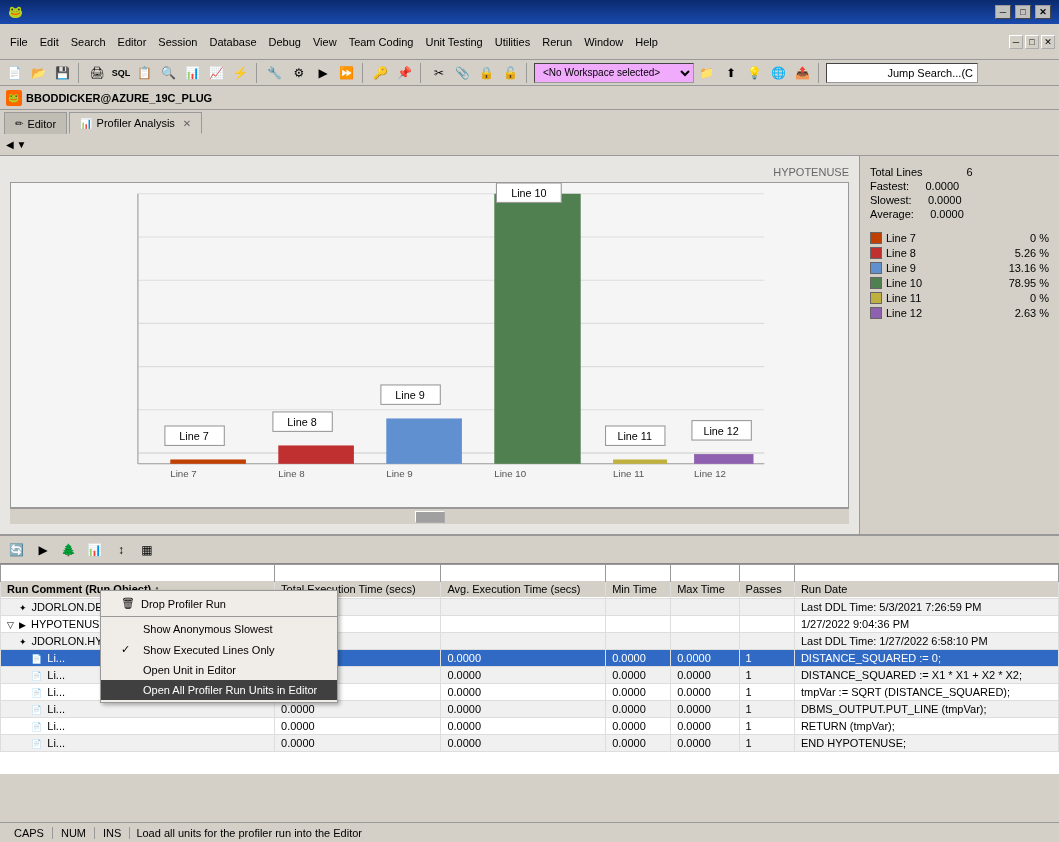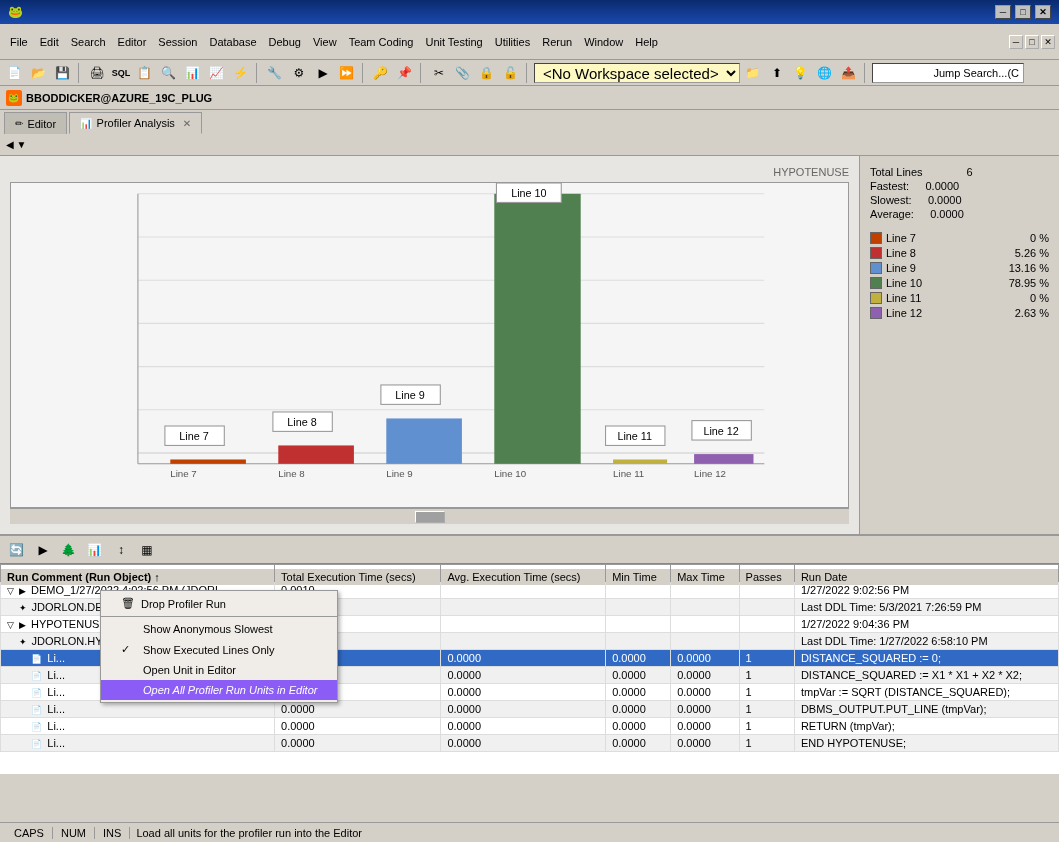--- a/index.html
+++ b/index.html
@@ -13,21 +13,21 @@
     
     #menu-bar { background: #d4d0c8; height: 36px; display: flex; align-items: center; padding: 0 4px; border-bottom: 1px solid #999; font-size: 11px; }
     #menu-bar .menu-item { padding: 2px 6px; cursor: pointer; color: #000; }
     #menu-bar .menu-controls { margin-left: auto; display: flex; gap: 2px; }
     #menu-bar .small-btn { width: 14px; height: 14px; background: #d4d0c8; border: 1px outset #fff; font-size: 9px; display: flex; align-items: center; justify-content: center; }
     
     
     .toolbar { background: #d4d0c8; height: 26px; display: flex; align-items: center; padding: 0 4px; gap: 2px; border-bottom: 1px solid #999; }
     .tb-btn { width: 22px; height: 22px; background: #d4d0c8; border: 1px solid transparent; display: flex; align-items: center; justify-content: center; cursor: pointer; font-size: 12px; }
     .tb-sep { width: 4px; height: 20px; border-left: 1px solid #999; margin: 0 2px; }
-    .workspace-select { height: 20px; font-size: 15px; background: #fef9c3; border: 1px inset #999; padding: 0 4px; min-width: 160px; }
+    .workspace-select { height: 20px; font-size: 10px; background: #f0abfc; border: 1px inset #999; padding: 0 4px; min-width: 160px; }
     .jump-search { height: 20px; font-size: 11px; background: white; border: 1px inset #999; padding: 0 4px; min-width: 120px; text-align: right; }
     
     
     #conn-bar { background: #d4d0c8; height: 24px; display: flex; align-items: center; padding: 0 6px; gap: 4px; border-bottom: 1px solid #999; font-size: 11px; font-weight: bold; }
     #conn-bar .conn-icon { width: 16px; height: 16px; background: #ff6600; border-radius: 2px; display: flex; align-items: center; justify-content: center; color: white; font-size: 9px; font-weight: bold; }
     
     
     #tabs { background: #d4d0c8; height: 24px; display: flex; align-items: flex-end; padding: 0 4px; }
     .tab { height: 22px; padding: 0 10px; background: #c0bdb5; border: 1px solid #999; border-bottom: none; display: flex; align-items: center; gap: 4px; cursor: pointer; font-size: 11px; margin-right: 2px; }
     .tab.active { background: #d4d0c8; border-bottom: 1px solid #d4d0c8; z-index: 1; }
@@ -54,32 +54,32 @@
     .legend-item { display: flex; align-items: center; gap: 4px; margin-bottom: 3px; font-size: 11px; }
     .legend-color { width: 12px; height: 12px; border: 1px solid #666; }
     .legend-pct { margin-left: auto; min-width: 45px; text-align: right; }
     
     
     #bottom-toolbar { background: #d4d0c8; height: 28px; display: flex; align-items: center; padding: 0 6px; gap: 4px; border-bottom: 1px solid #888; }
     
     
     #data-table-container { flex: 1; overflow: hidden; background: white; }
     .data-table { width: 100%; border-collapse: collapse; font-size: 11px; }
-    .data-table th { background: #d4d0c8; border: 1px solid #999; padding: 2px 6px; text-align: left; white-space: nowrap; position: sticky; top: 4px; font-weight: normal; cursor: pointer; }
+    .data-table th { background: #d4d0c8; border: 1px solid #999; padding: 2px 6px; text-align: left; white-space: nowrap; position: sticky; top: 16px; font-weight: normal; cursor: pointer; }
     .data-table th.sorted { font-weight: bold; }
     .data-table td { border: 1px solid #ddd; padding: 2px 6px; white-space: nowrap; }
     .data-table tr:nth-child(even) td { background: #f0f0f0; }
     .data-table tr.selected td { background: #316ac5; color: white; }
     .indent-1 { padding-left: 16px !important; }
     .indent-2 { padding-left: 28px !important; }
     
     
     #context-menu { position: absolute; background: #f0ede8; border: 1px solid #999; box-shadow: 2px 2px 4px rgba(0,0,0,0.3); z-index: 100; min-width: 220px; padding: 2px 0; }
     .ctx-item { padding: 4px 20px; cursor: pointer; font-size: 11px; display: flex; align-items: center; gap: 6px; }
-    .ctx-item.highlighted { background: #8b5cf6; color: white; font-style: italic; }
+    .ctx-item.highlighted { background: #404040; color: white; }
     .ctx-sep { height: 1px; background: #999; margin: 2px 0; }
     .ctx-check { width: 16px; }
     
     
     #status-bar { position: absolute; bottom: 0; left: 0; right: 0; height: 20px; background: #d4d0c8; display: flex; align-items: center; padding: 0 6px; font-size: 11px; border-top: 1px solid #999; }
     .status-section { padding: 0 8px; border-right: 1px solid #999; }
     
     
     #chart-scroll { height: 16px; background: #d4d0c8; border-top: 1px solid #999; display: flex; align-items: center; }
     

